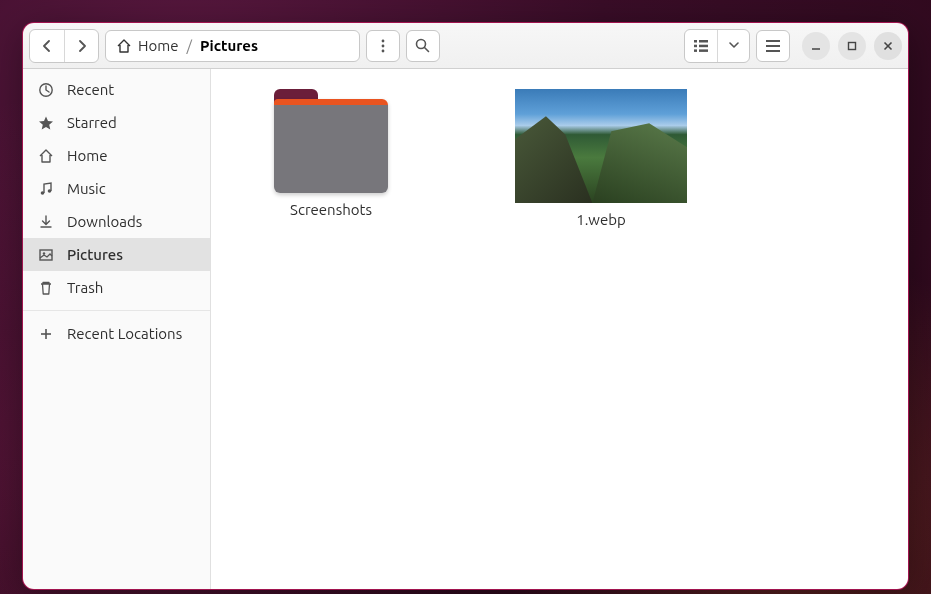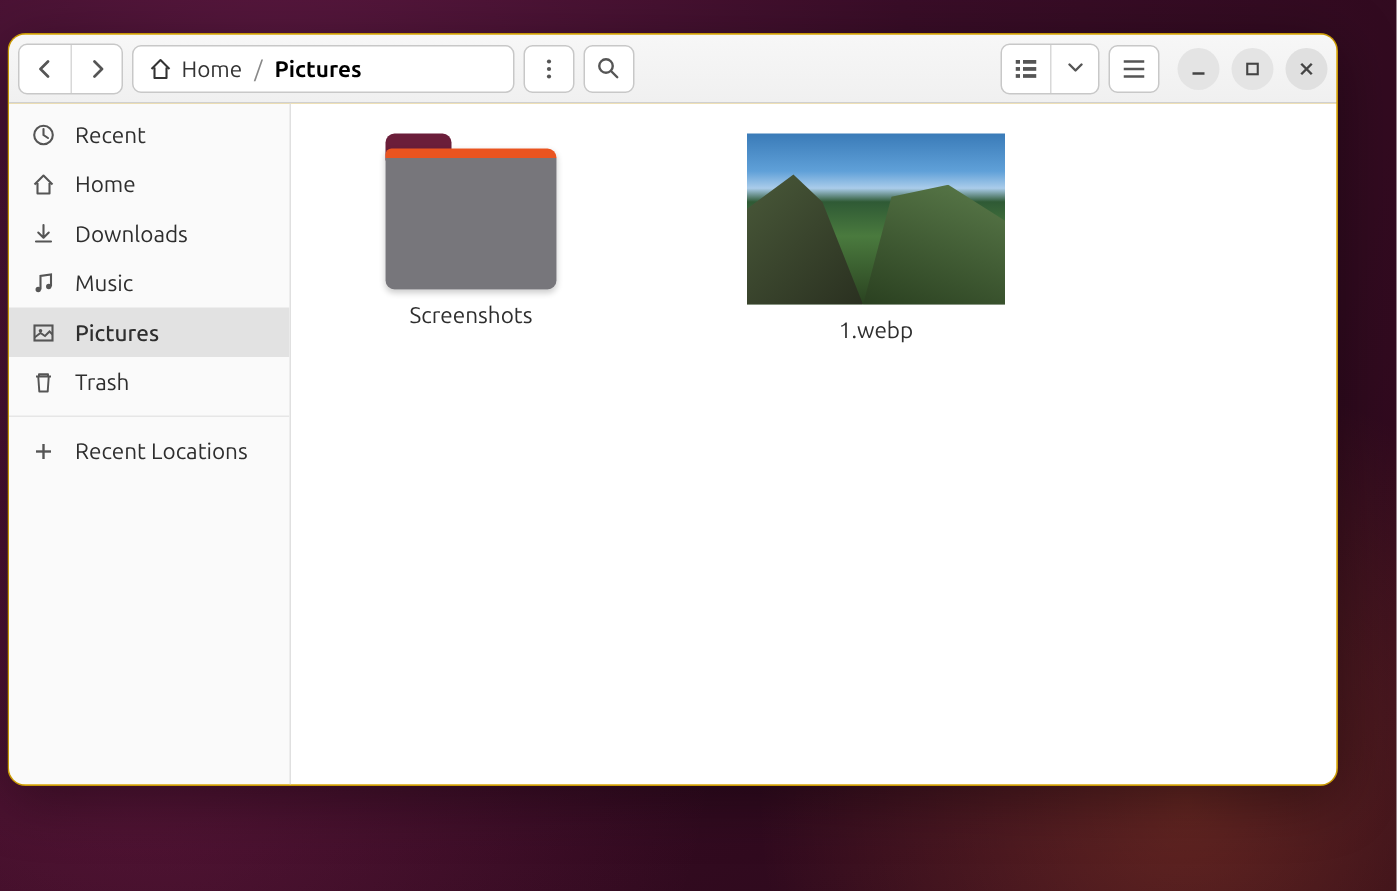--- a/index.html
+++ b/index.html
@@ -14,23 +14,23 @@
     }
     .wallpaper-swirl {
       position: absolute; inset: 0;
       background:
         radial-gradient(circle at 85% 90%, rgba(255,120,50,0.25) 0%, transparent 30%),
         radial-gradient(circle at 10% 80%, rgba(220,60,140,0.2) 0%, transparent 40%);
       pointer-events: none;
     }
     .window {
       position: absolute;
-      left: 5px; top: 22px;
-      width: 887px; height: 502px;
-      background: #eab308;
+      left: 22px; top: 22px;
+      width: 887px; height: 568px;
+      background: #be185d;
       border-radius: 12px;
       box-shadow: 0 8px 40px rgba(0,0,0,0.4);
       display: flex;
       flex-direction: column;
       overflow: hidden;
       border: 1px solid rgba(0,0,0,0.15);
     }
     .titlebar {
       height: 46px;
       background: linear-gradient(#f7f7f7, #f0f0f0);
@@ -283,42 +283,50 @@
             <svg width="16" height="16" viewBox="0 0 16 16">
               <circle cx="8" cy="8" r="6.2" stroke="currentColor" stroke-width="1.4" fill="none"></circle>
               <path d="M8 4 V8 L11 10" stroke="currentColor" stroke-width="1.4" fill="none" stroke-linecap="round"></path>
             </svg>
           </span>
         <span>Recent</span>
       </div>
       <div class="side-item">
         <span class="icon">
             <svg width="16" height="16" viewBox="0 0 16 16">
+              <path d="M8 1.5 L10 6 L15 6.5 L11.2 9.8 L12.3 14.5 L8 12 L3.7 14.5 L4.8 9.8 L1 6.5 L6 6 Z" fill="currentColor"></path>
+            </svg>
+          </span>
+        <span>Starred</span>
+      </div>
+      <div class="side-item">
+        <span class="icon">
+            <svg width="16" height="16" viewBox="0 0 16 16">
               <path d="M2 8 L8 2 L14 8 M4 7 V14 H12 V7" stroke="currentColor" stroke-width="1.4" fill="none" stroke-linejoin="round"></path>
             </svg>
           </span>
         <span>Home</span>
-      </div>
-      <div class="side-item">
-        <span class="icon">
-            <svg width="16" height="16" viewBox="0 0 16 16">
-              <path d="M8 2 V10 M4.5 7 L8 10.5 L11.5 7 M3 13 H13" stroke="currentColor" stroke-width="1.4" fill="none" stroke-linecap="round" stroke-linejoin="round"></path>
-            </svg>
-          </span>
-        <span>Downloads</span>
       </div>
       <div class="side-item">
         <span class="icon">
             <svg width="16" height="16" viewBox="0 0 16 16">
               <path d="M6 12 V3 L13 2 V10" stroke="currentColor" stroke-width="1.4" fill="none"></path>
               <circle cx="4.5" cy="12" r="1.8" fill="currentColor"></circle>
               <circle cx="11.5" cy="10" r="1.8" fill="currentColor"></circle>
             </svg>
           </span>
         <span>Music</span>
+      </div>
+      <div class="side-item">
+        <span class="icon">
+            <svg width="16" height="16" viewBox="0 0 16 16">
+              <path d="M8 2 V10 M4.5 7 L8 10.5 L11.5 7 M3 13 H13" stroke="currentColor" stroke-width="1.4" fill="none" stroke-linecap="round" stroke-linejoin="round"></path>
+            </svg>
+          </span>
+        <span>Downloads</span>
       </div>
       <div class="side-item active">
         <span class="icon">
             <svg width="16" height="16" viewBox="0 0 16 16">
               <rect x="2" y="3" width="12" height="10" stroke="currentColor" stroke-width="1.4" fill="none"></rect>
               <circle cx="6" cy="6.5" r="1.2" fill="currentColor"></circle>
               <path d="M2 11 L6 8 L9 10 L12 7 L14 9" stroke="currentColor" stroke-width="1.3" fill="none"></path>
             </svg>
           </span>
         <span>Pictures</span>

